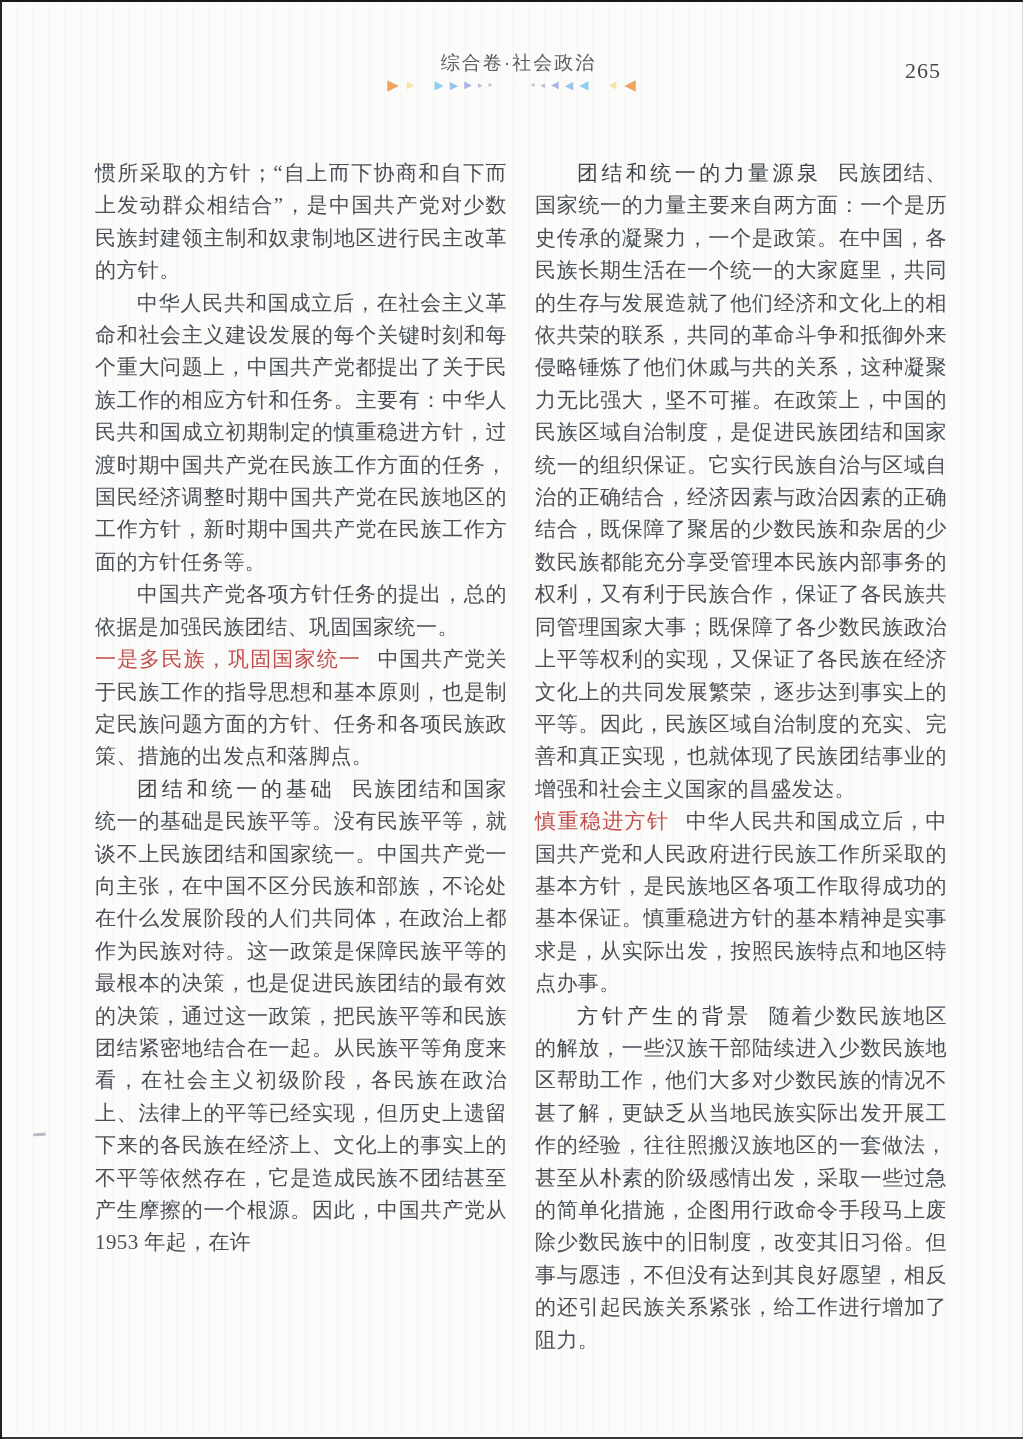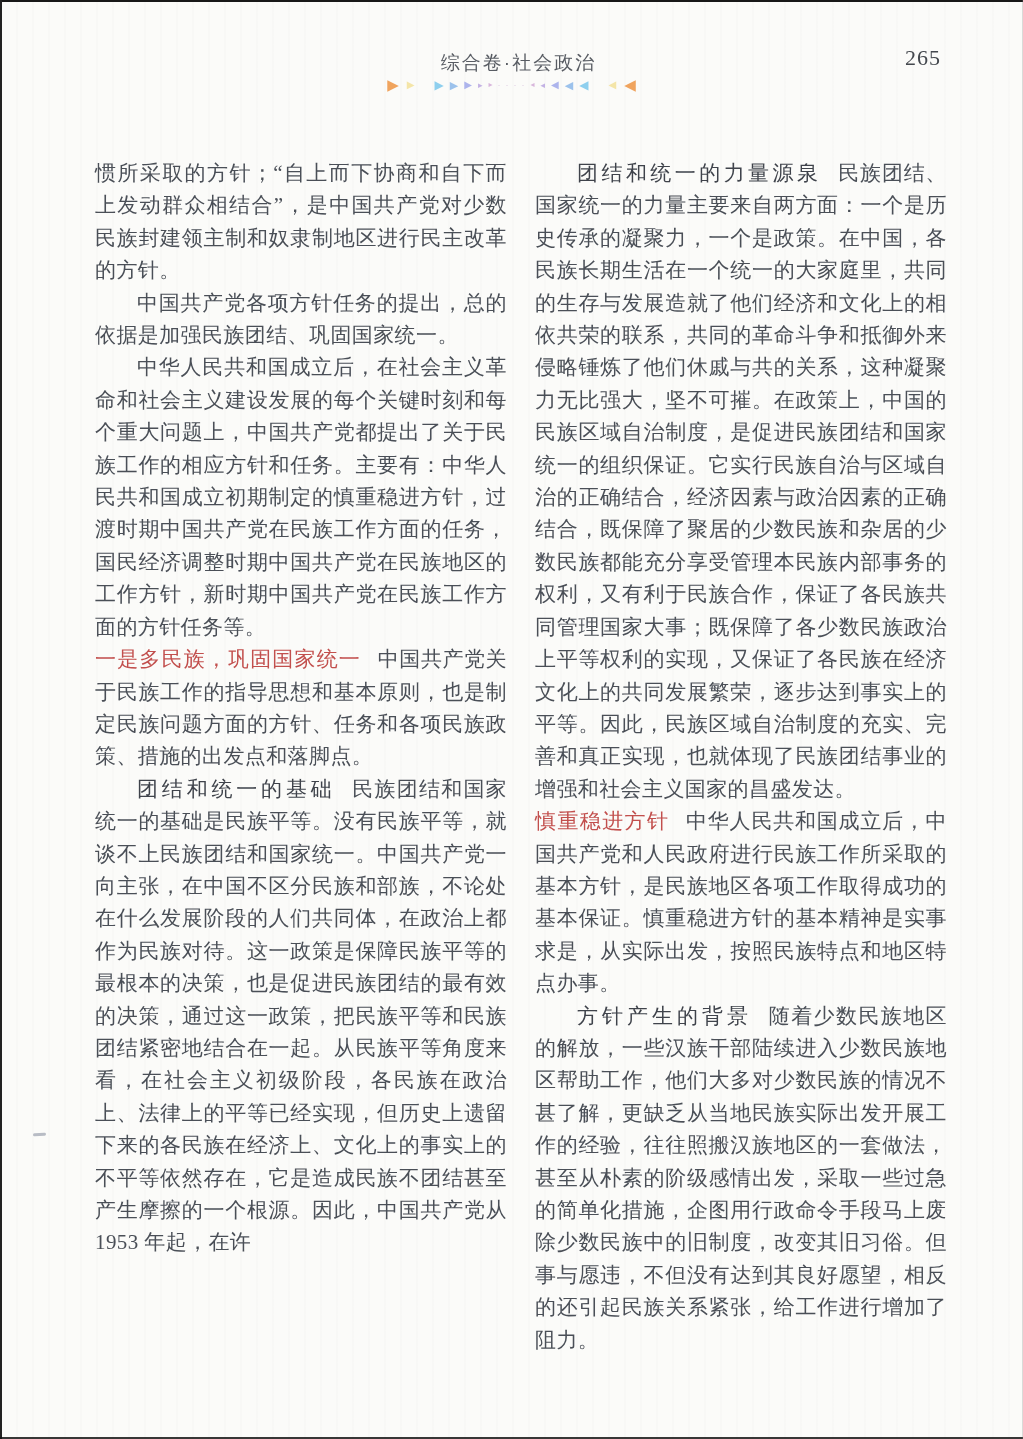--- a/index.html
+++ b/index.html
@@ -29,21 +29,21 @@
     font-family:"Liberation Sans","DejaVu Sans",sans-serif;
     font-size:19px;color:#585c63;letter-spacing:2px;
   }
   .ornament{
     position:absolute;top:76px;left:0;width:1023px;
     display:flex;justify-content:center;align-items:center;gap:4px;
     line-height:18px;
   }
   .ornament span{display:inline-block;}
   .page-number{
-    position:absolute;top:45px;right:82px;
+    position:absolute;top:58px;right:82px;
     font-size:22px;color:#44484e;letter-spacing:1px;
   }
 
   .text-columns{
     position:absolute;top:157px;left:95px;
     width:852px;
     display:flex;gap:28px;
   }
   .col{width:412px;}
   .para{
@@ -100,22 +100,22 @@
         <span style="color: rgb(142, 207, 238); font-size: 12px; margin-left: 2px;">◀</span>
         <span style="color: rgb(244, 229, 168); font-size: 10px; margin-left: 16px;">◀</span>
         <span style="color: rgb(240, 164, 94); font-size: 15px; margin-left: 4px;">◀</span>
       </div>
     <div class="page-number">265</div>
   </header>
 
   <main class="text-columns">
     <section class="col" id="col-left">
         <p class="para">惯所采取的方针；“自上而下协商和自下而上发动群众相结合”，是中国共产党对少数民族封建领主制和奴隶制地区进行民主改革的方针。</p>
+        <p class="para indent">中华人民共和国成立后，在社会主义革命和社会主义建设发展的每个关键时刻和每个重大问题上，中国共产党都提出了关于民族工作的相应方针和任务。主要有：中华人民共和国成立初期制定的慎重稳进方针，过渡时期中国共产党在民族工作方面的任务，国民经济调整时期中国共产党在民族地区的工作方针，新时期中国共产党在民族工作方面的方针任务等。</p>
         <p class="para indent">中国共产党各项方针任务的提出，总的依据是加强民族团结、巩固国家统一。</p>
-        <p class="para indent">中华人民共和国成立后，在社会主义革命和社会主义建设发展的每个关键时刻和每个重大问题上，中国共产党都提出了关于民族工作的相应方针和任务。主要有：中华人民共和国成立初期制定的慎重稳进方针，过渡时期中国共产党在民族工作方面的任务，国民经济调整时期中国共产党在民族地区的工作方针，新时期中国共产党在民族工作方面的方针任务等。</p>
         <p class="para"><span class="lead lead-red">一是多民族，巩固国家统一</span>中国共产党关于民族工作的指导思想和基本原则，也是制定民族问题方面的方针、任务和各项民族政策、措施的出发点和落脚点。</p>
         <p class="para indent"><span class="lead lead-bold">团结和统一的基础</span>民族团结和国家统一的基础是民族平等。没有民族平等，就谈不上民族团结和国家统一。中国共产党一向主张，在中国不区分民族和部族，不论处在什么发展阶段的人们共同体，在政治上都作为民族对待。这一政策是保障民族平等的最根本的决策，也是促进民族团结的最有效的决策，通过这一政策，把民族平等和民族团结紧密地结合在一起。从民族平等角度来看，在社会主义初级阶段，各民族在政治上、法律上的平等已经实现，但历史上遗留下来的各民族在经济上、文化上的事实上的不平等依然存在，它是造成民族不团结甚至产生摩擦的一个根源。因此，中国共产党从 1953 年起，在许</p>
       </section>
     <section class="col" id="col-right">
         <p class="para indent"><span class="lead lead-bold">团结和统一的力量源泉</span>民族团结、国家统一的力量主要来自两方面：一个是历史传承的凝聚力，一个是政策。在中国，各民族长期生活在一个统一的大家庭里，共同的生存与发展造就了他们经济和文化上的相依共荣的联系，共同的革命斗争和抵御外来侵略锤炼了他们休戚与共的关系，这种凝聚力无比强大，坚不可摧。在政策上，中国的民族区域自治制度，是促进民族团结和国家统一的组织保证。它实行民族自治与区域自治的正确结合，经济因素与政治因素的正确结合，既保障了聚居的少数民族和杂居的少数民族都能充分享受管理本民族内部事务的权利，又有利于民族合作，保证了各民族共同管理国家大事；既保障了各少数民族政治上平等权利的实现，又保证了各民族在经济文化上的共同发展繁荣，逐步达到事实上的平等。因此，民族区域自治制度的充实、完善和真正实现，也就体现了民族团结事业的增强和社会主义国家的昌盛发达。</p>
         <p class="para"><span class="lead lead-red">慎重稳进方针</span>中华人民共和国成立后，中国共产党和人民政府进行民族工作所采取的基本方针，是民族地区各项工作取得成功的基本保证。慎重稳进方针的基本精神是实事求是，从实际出发，按照民族特点和地区特点办事。</p>
         <p class="para indent"><span class="lead lead-bold">方针产生的背景</span>随着少数民族地区的解放，一些汉族干部陆续进入少数民族地区帮助工作，他们大多对少数民族的情况不甚了解，更缺乏从当地民族实际出发开展工作的经验，往往照搬汉族地区的一套做法，甚至从朴素的阶级感情出发，采取一些过急的简单化措施，企图用行政命令手段马上废除少数民族中的旧制度，改变其旧习俗。但事与愿违，不但没有达到其良好愿望，相反的还引起民族关系紧张，给工作进行增加了阻力。</p>
       </section>
   </main>
 

